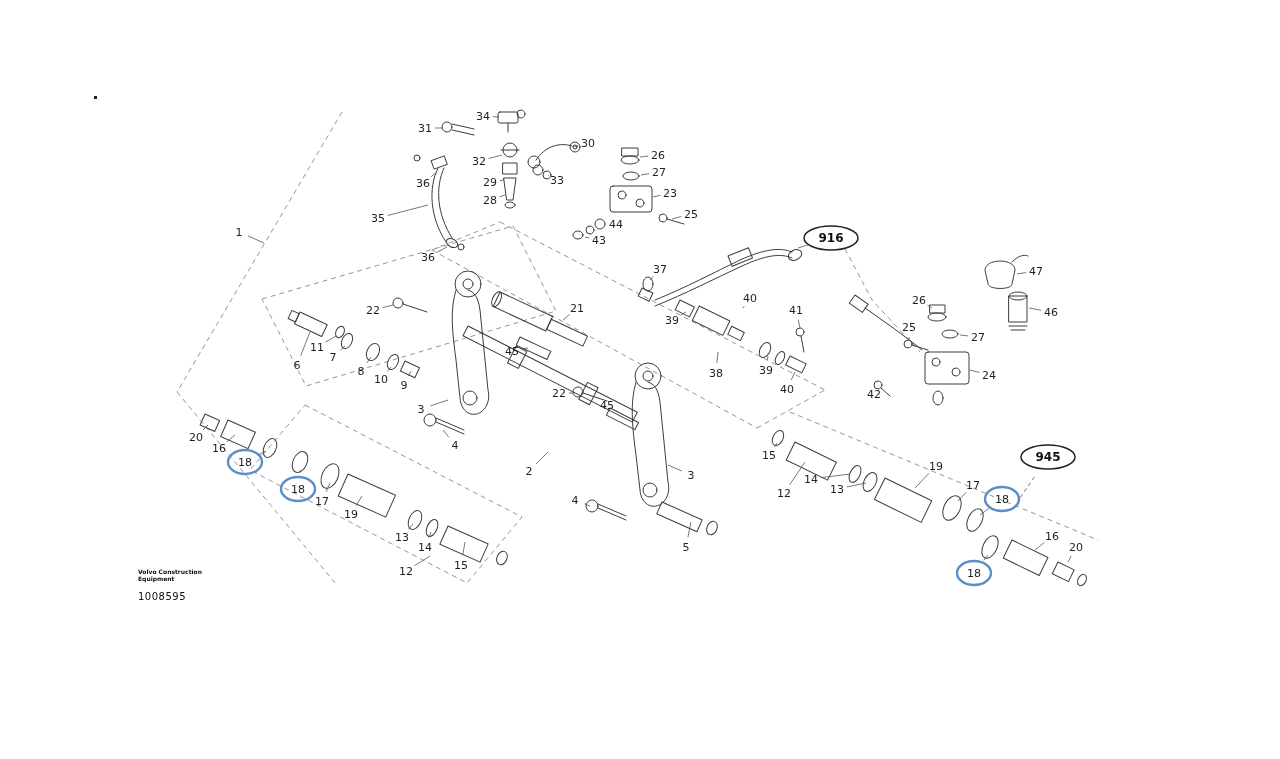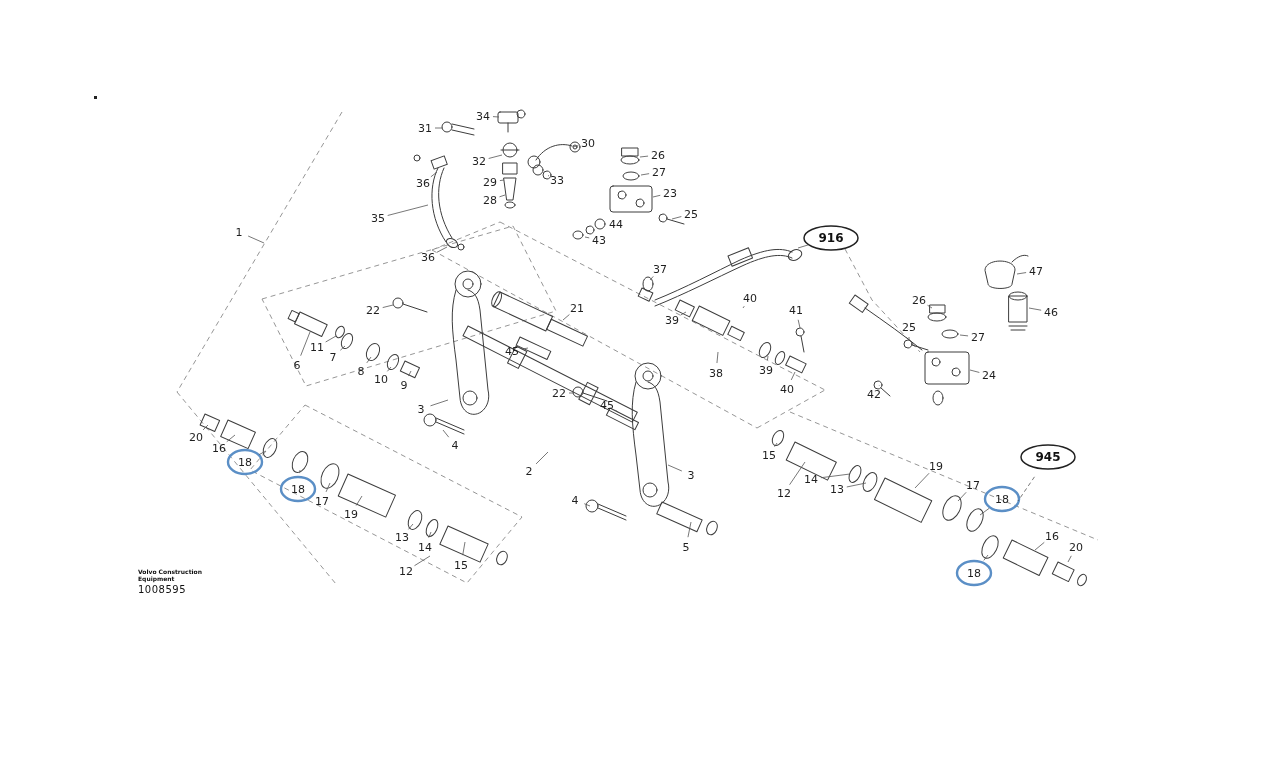--- a/index.html
+++ b/index.html
@@ -10,21 +10,21 @@
   .plbl{font-family:"DejaVu Sans",sans-serif;font-size:11px;fill:#1f1f1f;text-anchor:middle;}
   .blbl{font-family:"DejaVu Sans",sans-serif;font-size:12px;font-weight:bold;fill:#111;text-anchor:middle;}
   .leader{stroke:#555;stroke-width:0.8;}
   .dashedleader{stroke-dasharray:4 3;}
   .hl{fill:none;stroke-width:2.4;}
   .bubble{fill:none;stroke:#222;stroke-width:1.5;}
   .dash{fill:none;stroke:#8a8a8a;stroke-width:0.9;stroke-dasharray:5 4;}
   .art{stroke:#3d3d3d;stroke-width:1;fill:none;stroke-linecap:round;stroke-linejoin:round;}
   .footer{position:absolute;left:138px;top:568px;color:#111;}
   .brand{font-size:6px;font-weight:bold;line-height:7px;}
-  .figno{font-size:10px;margin-top:2px;letter-spacing:0.5px;}
+  .figno{font-size:10px;margin-top:9px;letter-spacing:0.5px;}
 </style>
 </head>
 <body>
 
 <div class="page">
 
   <svg class="diagram" viewBox="0 0 1280 759">
 
     <g class="dash">
       <path d="M342,112 L177,392"></path>

